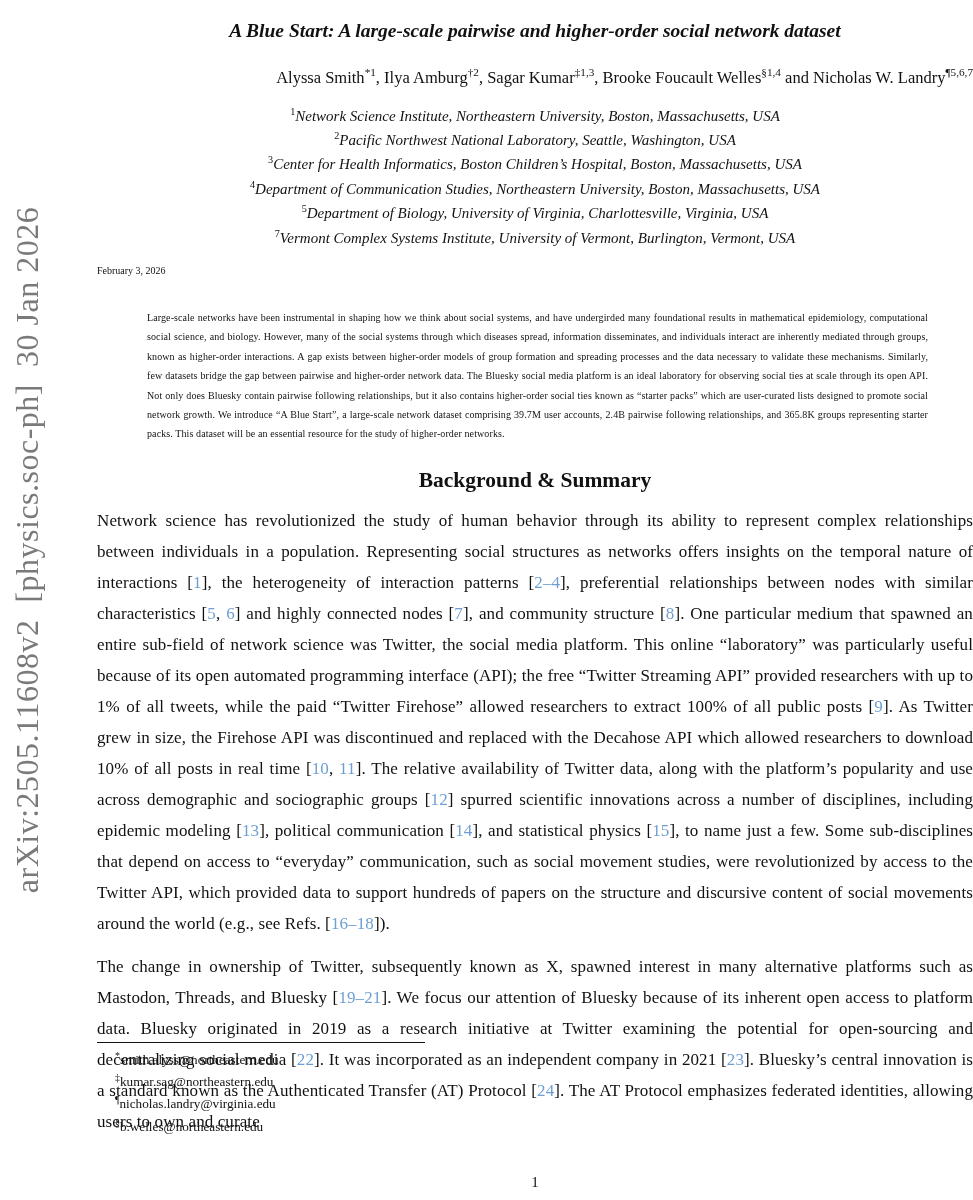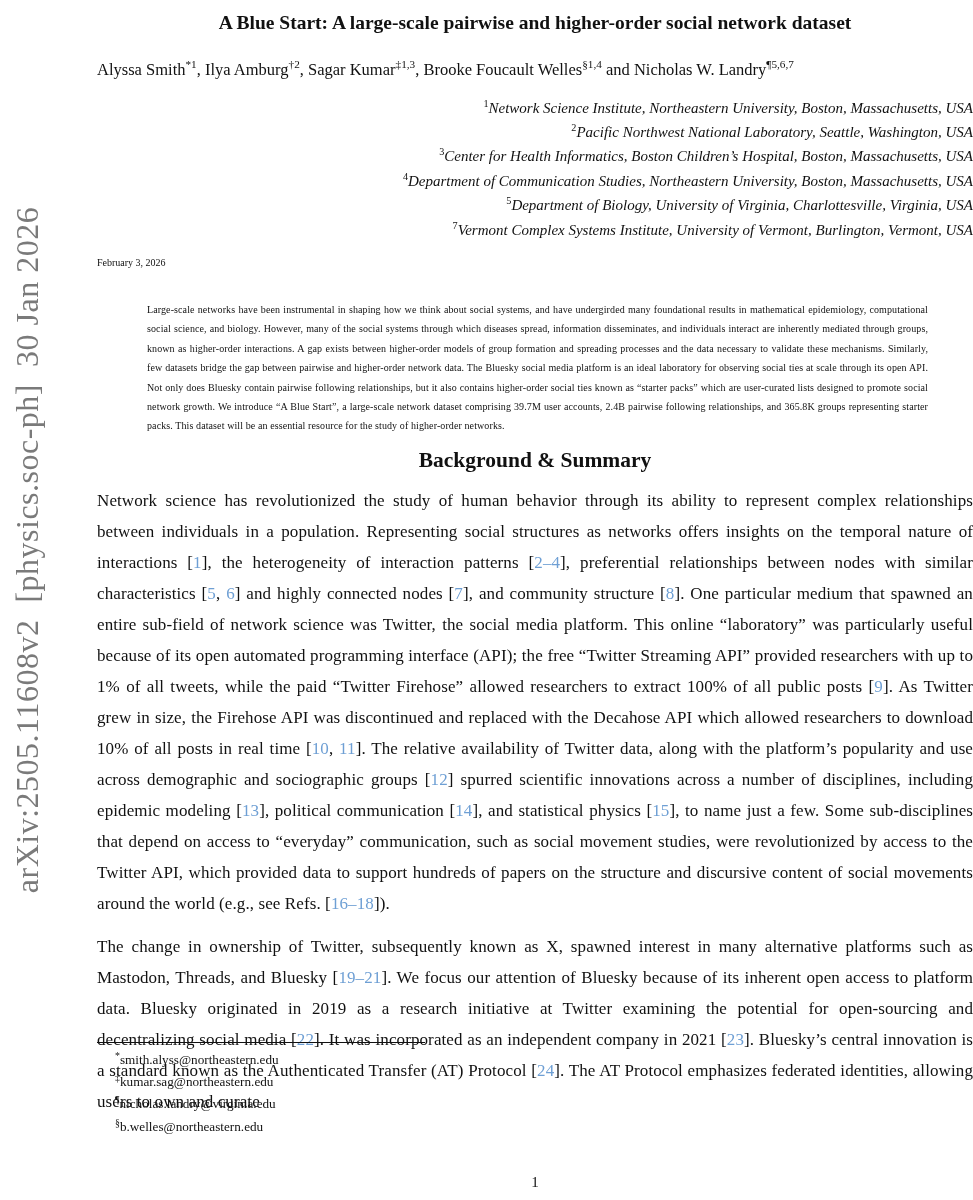--- a/index.html
+++ b/index.html
@@ -19,52 +19,52 @@
     font-size:32px;
     color:var(--gray,#7a7a7a);
     letter-spacing:.5px;
   }
   .content{
     position:absolute;
     left:97px;top:0;
     width:876px;
   }
   .title{
-    margin:0;padding-top:12px;
+    margin:0;padding-top:20px;
     text-align:center;
-    font-size:19.5px;font-weight:bold;
+    font-size:19.5px;font-weight:bold;font-style:italic;
   }
   .authors{
     margin-top:24px;
-    text-align:left;
+    text-align:right;
     font-size:16.5px;
   }
   .authors sup{font-size:68%;}
   .affils{
     margin-top:14px;
-    text-align:right;
+    text-align:center;
     font-style:italic;
     font-size:15px;
     line-height:19.4px;
   }
   .affils sup{font-size:68%;font-style:normal;}
   .date{
     margin-top:17px;
     text-align:left;
     font-size:10px;
   }
   .abstract{
     margin:32px 45px 0 50px;
     font-size:10px;
     line-height:19.4px;
     text-align:justify;
     letter-spacing:.1px;
   }
   .heading{
-    margin:12px 0 0 0;
+    margin:24px 0 0 0;
     text-align:center;
     font-size:21.5px;font-weight:bold;
   }
   .para{
     margin:12px 0 0 0;
     font-size:17px;
     line-height:31px;
     text-align:justify;
     letter-spacing:.1px;
   }

